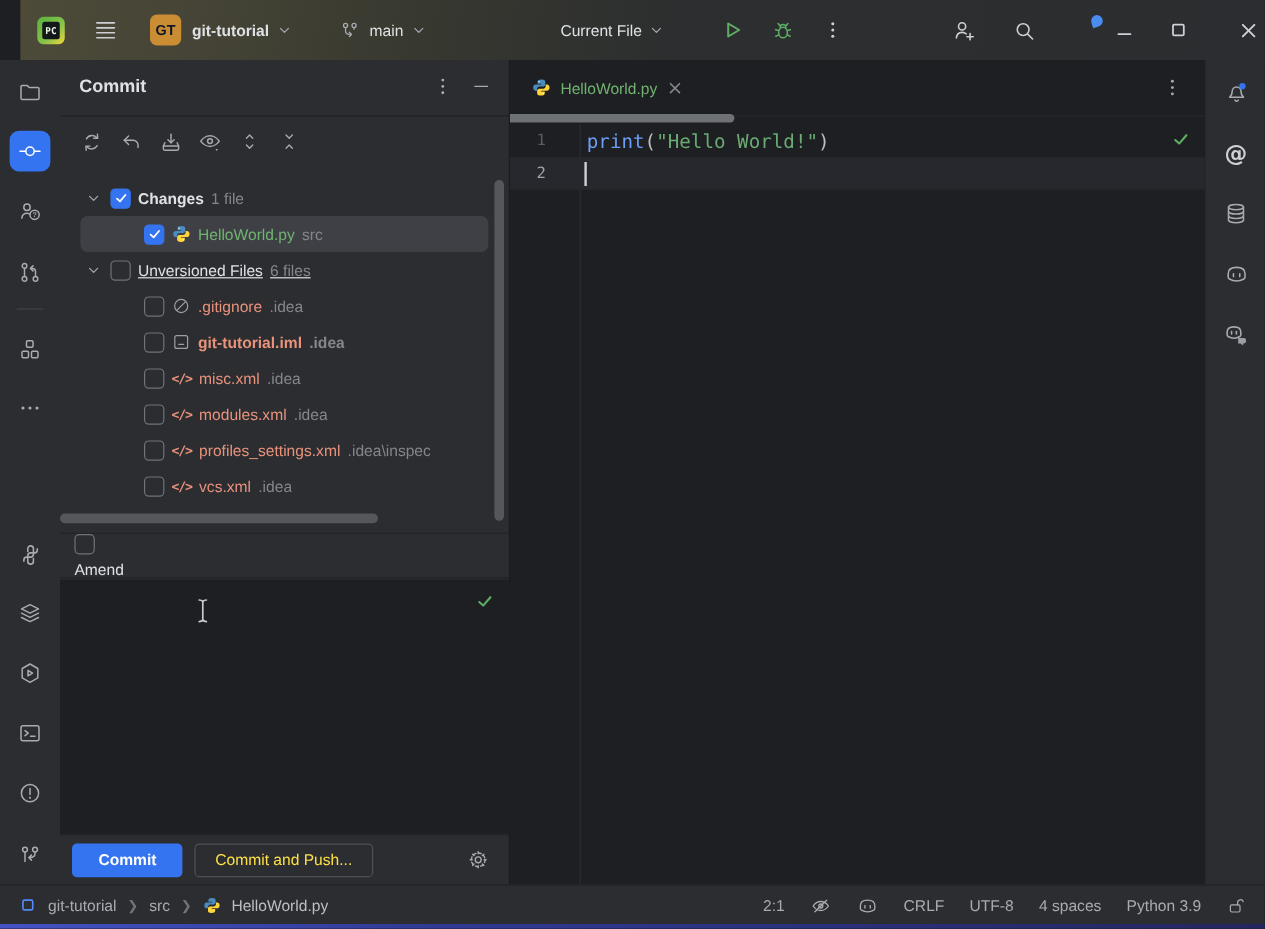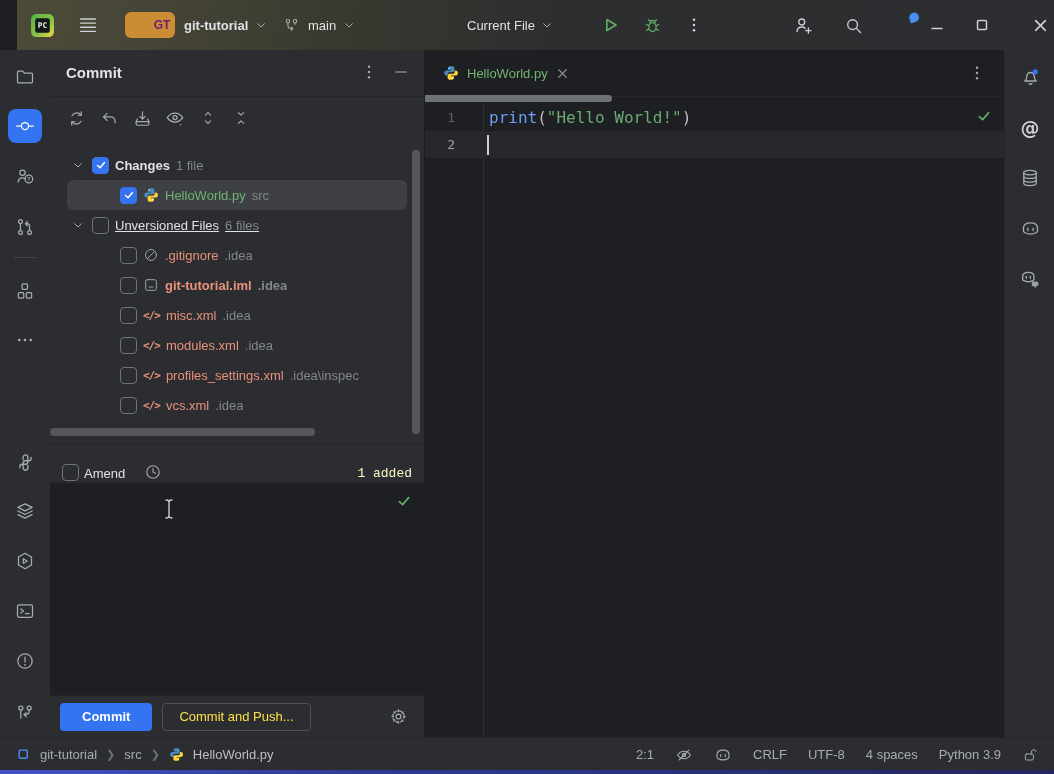--- a/index.html
+++ b/index.html
@@ -8,22 +8,22 @@
         -webkit-font-smoothing:antialiased;}
   .abs{position:absolute;}
   svg{display:block;}
   .ico{stroke:#a8abb2;fill:none;stroke-width:1.5;stroke-linecap:round;stroke-linejoin:round;}
   .ico-bright{stroke:#ced0d6;}
   
   .toolbar{position:absolute;left:0;top:0;width:1054px;height:50px;
     background:linear-gradient(100deg,#4d4a38 0%,#454436 14%,#37382f 32%,#2c2e2f 52%,#2b2d30 100%);
     border-bottom:1px solid #26282b;margin-left:17px;}
   .tb-item{position:absolute;top:0;height:50px;display:flex;align-items:center;}
-  .gt-badge{width:26px;height:26px;border-radius:6px;background:#cb8d33;color:#701a75;
-    font-weight:700;font-size:12px;display:flex;align-items:center;justify-content:center;padding-left:24px;}
+  .gt-badge{width:26px;height:26px;border-radius:6px;background:#cb8d33;color:#0f172a;
+    font-weight:700;font-size:12px;display:flex;align-items:center;justify-content:center;}
   .win-btn{width:30px;height:50px;display:flex;align-items:center;justify-content:center;}
   
   .left-strip{position:absolute;left:0;top:50px;width:50px;height:687px;background:#2b2d30;border-right:1px solid #26282b;}
   .right-strip{position:absolute;left:1004px;top:50px;width:50px;height:687px;background:#2b2d30;border-left:1px solid #26282b;}
   .strip-btn{position:absolute;left:8px;width:34px;height:34px;border-radius:8px;
     display:flex;align-items:center;justify-content:center;}
   .strip-btn.active{background:#3574f0;}
   .strip-btn.active .ico{stroke:#ffffff;}
   .strip-divider{position:absolute;left:14px;width:22px;height:1px;background:#43454a;}
   
@@ -38,21 +38,21 @@
   .trow .count,.trow .fpath{color:#83868c;white-space:nowrap;overflow:hidden;}
   .sel-bg{position:absolute;left:17px;top:0;width:340px;height:30px;border-radius:6px;background:#3e4045;}
   .cb{width:17px;height:17px;border-radius:4px;border:1.5px solid #6f737a;box-sizing:border-box;flex:0 0 auto;}
   .cb.checked{background:#3574f0;border-color:#3574f0;display:flex;align-items:center;justify-content:center;}
   .chev{flex:0 0 auto;}
   .name-added{color:#6fb36f;}
   .name-unv{color:#e8927c;}
   .xml-ico{color:#e8927c;font-family:"DejaVu Sans Mono",monospace;font-size:11px;font-weight:700;letter-spacing:-1px;flex:0 0 auto;}
   .vscroll{position:absolute;left:362px;top:100px;width:8px;height:284px;border-radius:4px;background:#55575b;}
   .hscroll{position:absolute;left:0px;top:378px;width:265px;height:8px;border-radius:4px;background:#55575b;}
-  .amend-row{position:absolute;left:0;top:394px;width:374px;height:38px;border-top:1px solid #222427;border-bottom:1px solid #222427;display:flex;align-items:flex-end;padding:0 12px;box-sizing:border-box;gap:5px;background:#2b2d30;}
+  .amend-row{position:absolute;left:0;top:394px;width:374px;height:38px;border-top:1px solid #222427;border-bottom:1px solid #222427;display:flex;align-items:flex-start;padding:0 12px;box-sizing:border-box;gap:5px;background:#2b2d30;flex-direction:column;}
   .added-lbl{margin-left:auto;color:#fef9c3;font-family:Liberation Mono, monospace;}
   .msg-area{position:absolute;left:0;top:433px;width:374px;height:212px;background:#1e1f22;}
   .cp-buttons{position:absolute;left:0;top:645px;width:374px;height:42px;border-top:1px solid #222427;display:flex;align-items:center;padding:0 10px;box-sizing:border-box;gap:10px;}
   .btn-primary{height:28px;padding:0 22px;background:#3574f0;color:#fff;border:none;border-radius:4px;font-size:13px;font-weight:600;font-family:inherit;}
   .btn-secondary{height:28px;padding:0 16px;background:transparent;color:#fde047;border:1px solid #4e5157;border-radius:4px;font-size:13px;font-family:inherit;}
   
   .editor{position:absolute;left:425px;top:50px;width:579px;height:687px;background:#1e1f22;}
   .tabbar{position:absolute;left:0;top:0;width:100%;height:46px;border-bottom:1px solid #26282b;}
   .tab{position:absolute;left:8px;top:0;height:46px;display:flex;align-items:center;gap:8px;padding:0 10px;}
   .tab-title{color:#6fb36f;}

